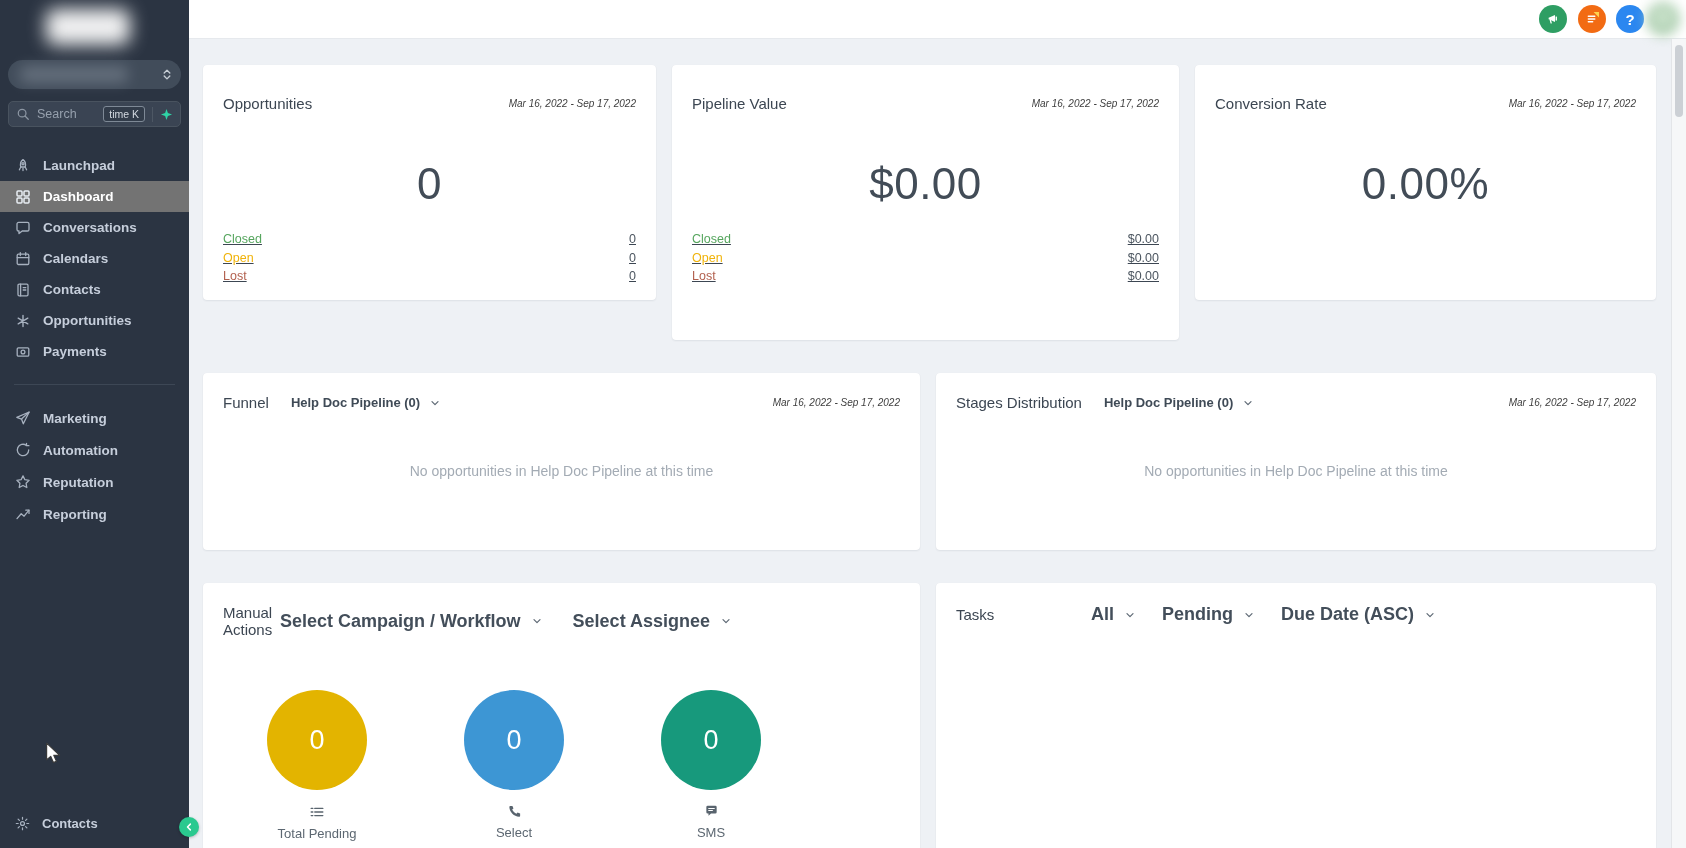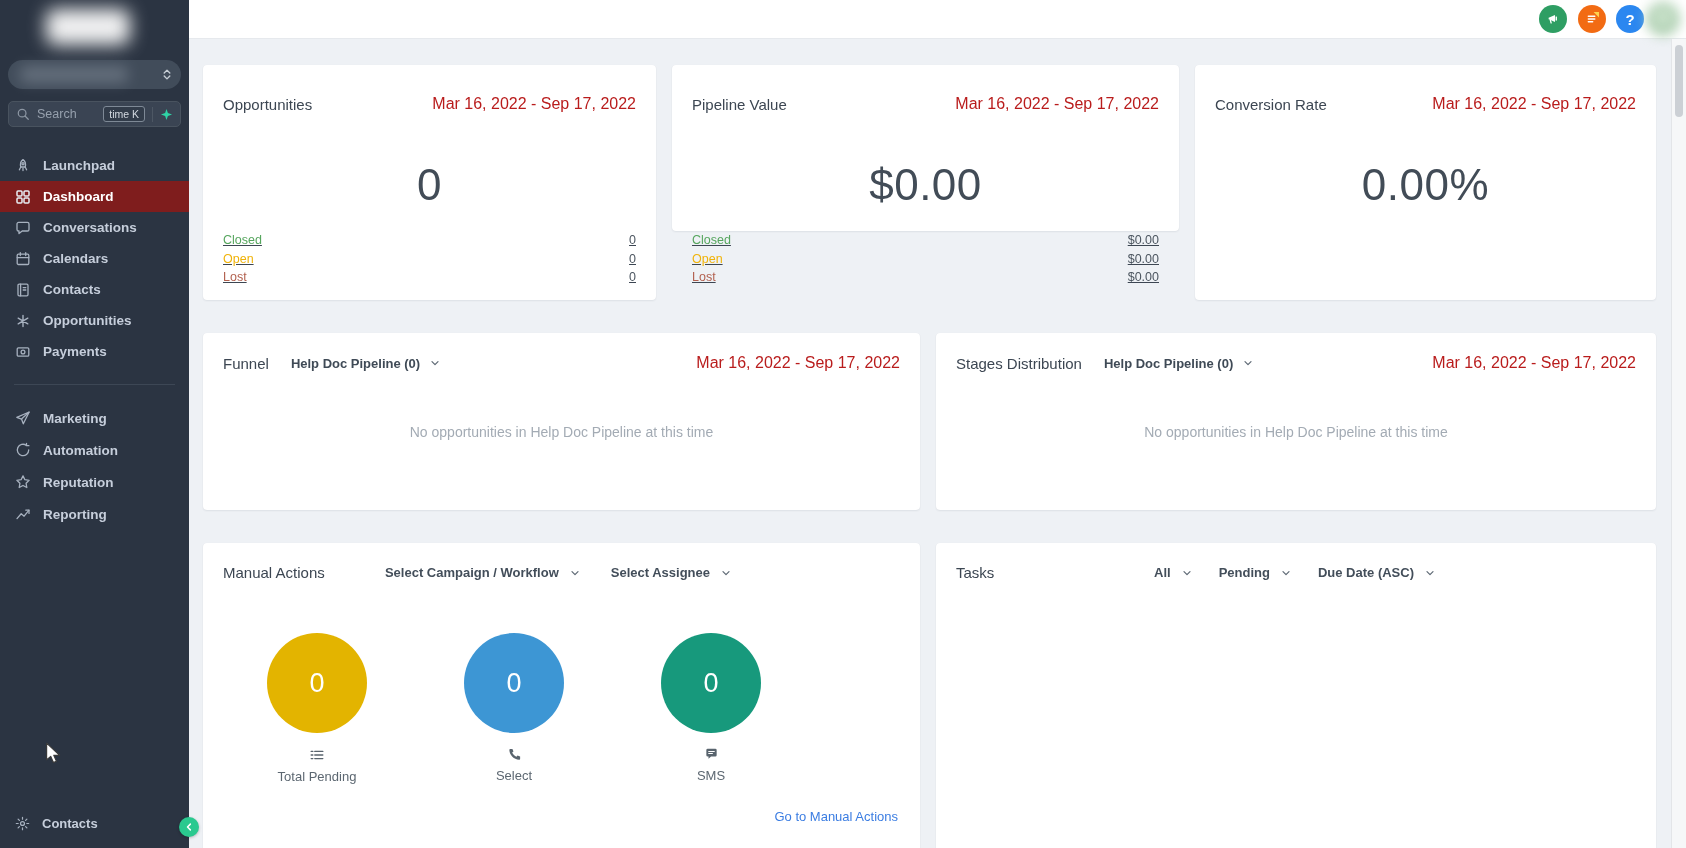--- a/index.html
+++ b/index.html
@@ -21,21 +21,21 @@
   .search-mag { margin-left:7px; color:#8d97a4; }
   .search-ph { margin-left:7px; flex:1; font-size:12.5px; color:#96a0ad; }
   .search-kbd { font-size:10.5px; color:#d3d9e0; border:1px solid #7e8996; background:#323c4a; border-radius:3px; padding:1px 5px; margin-right:7px; }
   .search-div { width:1px; height:15px; background:#4d5764; }
   .search-ai { margin:0 7px; }
 
   .nav { position:absolute; top:150px; left:0; right:0; }
   .nav-item { height:31px; display:flex; align-items:center; padding-left:15px; gap:12px;
     color:#c6cedb; font-size:13.5px; font-weight:600; cursor:pointer; }
   .nav-item .nicon { color:#a7b1bf; width:16px; }
-  .nav-item.active { background:#7f1d1d; color:#ffffff; font-weight:700; }
+  .nav-item.active { background:#737373; color:#ffffff; font-weight:700; }
   .nav-item.active .nicon { color:#e9eef4; }
   .nav2 .nav-item { height:32px; }
   .nav-divider { border-top:1px solid #3d4755; margin:17px 14px; }
 
   .settings-row { position:absolute; left:0; right:0; top:808px; height:30px; display:flex; align-items:center; gap:12px; padding-left:15px; color:#c6cedb; font-size:13px; font-weight:600; cursor:pointer; }
   .settings-row .nicon { color:#a7b1bf; }
   .collapse-btn { position:absolute; left:179px; top:817px; width:20px; height:20px; border-radius:50%;
     background:#2ac98f; display:flex; align-items:center; justify-content:center; cursor:pointer; z-index:9;
     box-shadow:0 1px 3px rgba(0,0,0,.25); }
 
@@ -53,45 +53,45 @@
   .scrollthumb { position:absolute; left:3px; top:6px; width:8px; height:72px; border-radius:4px; background:#ccd0d5; cursor:pointer; }
 
   .content { position:absolute; left:0; top:39px; width:1482px; height:809px; padding:26px 0 0 14px; }
   .row { display:flex; gap:16px; }
   .row2 { margin-top:33px; }
   .row3 { margin-top:33px; }
 
   .card { background:#fff; border-radius:4px; position:relative;
     box-shadow:0 1px 2px rgba(16,24,40,.07), 0 0 1px rgba(16,24,40,.05); }
   .c-opp { width:453px; height:235px; }
-  .c-pipe { width:507px; height:166px; }
+  .c-pipe { width:507px; height:275px; }
   .c-conv { width:461px; height:235px; }
   .c-funnel, .c-manual { width:717px; }
   .c-stages, .c-tasks { width:720px; }
   .row2 .card { height:177px; }
   .row3 .card { height:330px; }
 
   .card-head { display:flex; align-items:center; padding:30px 20px 0 20px; }
   .row2 .card-head, .row3 .card-head { padding-top:21px; }
   .card-title { font-size:15px; color:#3c4652; }
-  .date-range { margin-left:auto; font-size:16px; color:#b91c1c; cursor:pointer; white-space:nowrap; }
+  .date-range { margin-left:auto; font-size:10px; color:#404040; cursor:pointer; white-space:nowrap;font-style:italic; }
 
   .big-value { text-align:center; font-size:44px; line-height:64px; margin-top:40px; color:#424c57; letter-spacing:.5px; }
   .legend { margin:14px 20px 0 20px; font-size:12.5px; }
   .legend-row { display:flex; line-height:18.5px;text-decoration:underline; }
   .legend-val { margin-left:auto; color:#4c5660; }
 
   .pipe-select { display:flex; align-items:center; gap:9px; margin-left:22px; font-size:13px; font-weight:700; color:#3f4a56; cursor:pointer; }
   .chev { color:#5d6874; }
   .empty-msg { text-align:center; margin-top:52px; font-size:14px; color:#a3abb4; }
 
   .filters { margin-left:auto; display:flex; align-items:center; gap:30px; }
   .c-manual .filters { margin-right:168px; }
   .c-tasks .filters { margin-right:200px; gap:26px; }
-  .filter { display:flex; align-items:center; gap:10px; font-size:13px; font-weight:700; color:#434e5a; cursor:pointer; white-space:nowrap; }
+  .filter { display:flex; align-items:center; gap:10px; font-size:18px; font-weight:700; color:#434e5a; cursor:pointer; white-space:nowrap; }
 
   .stats-row { display:flex; padding-left:64px; gap:97px; margin-top:52px; }
   .stat { width:100px; display:flex; flex-direction:column; align-items:center; }
   .bubble { width:100px; height:100px; border-radius:50%; color:#fff; font-size:27px; display:flex; align-items:center; justify-content:center; }
   .stat-icon { margin-top:14px; color:#59646e; }
   .stat-label { margin-top:6px; font-size:13px; color:#5c6771; }
   .ma-link { position:absolute; right:22px; top:266px; font-size:13px; color:#3b7de2; cursor:pointer; }
 
   .cursor { position:absolute; left:44px; top:742px; z-index:20; pointer-events:none; }
 </style>

